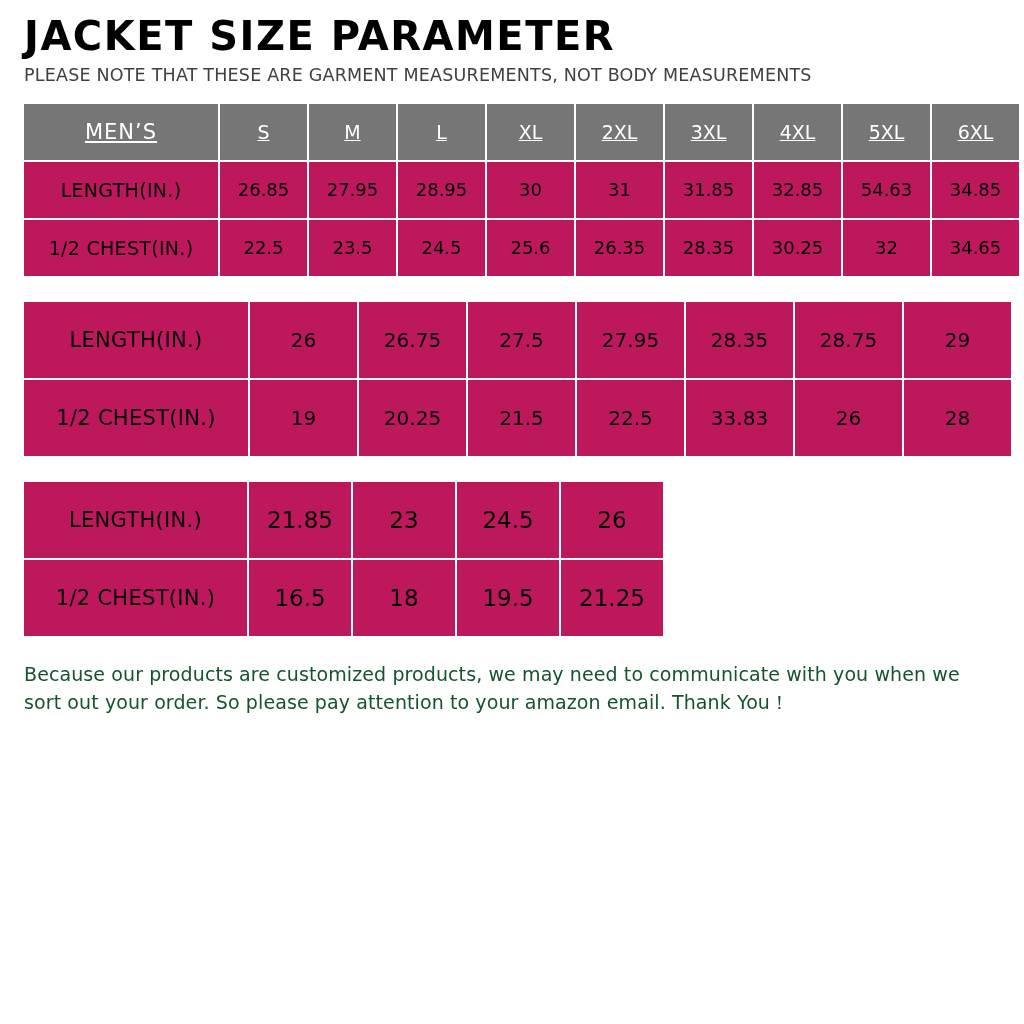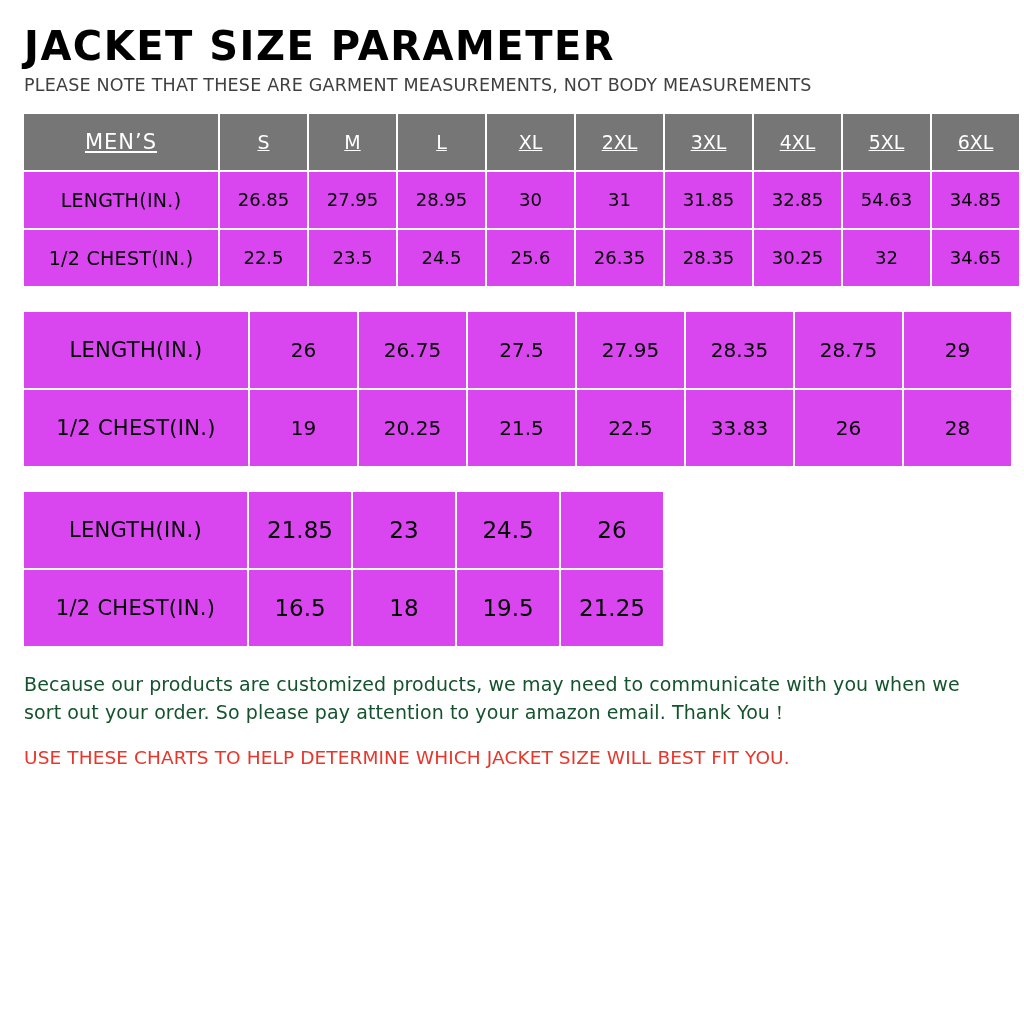--- a/index.html
+++ b/index.html
@@ -12,21 +12,21 @@
     background: #ffffff;
     font-family: "DejaVu Sans", sans-serif;
     color: #000000;
     overflow: hidden;
   }
   .page {
     position: relative;
     width: 1024px;
     height: 1024px;
     box-sizing: border-box;
-    padding: 24px 22px 0 22px;
+    padding: 14px 22px 0 22px;
   }
   .title {
     font-size: 40px;
     font-weight: bold;
     letter-spacing: 1.5px;
     line-height: 1.1;
     margin: 0 0 6px 2px;
     color: #000;
   }
   .note {
@@ -54,21 +54,21 @@
     text-decoration: underline;
   }
   .hdr-row td.row-head {
     font-size: 21px;
     letter-spacing: 1px;
   }
   .hdr-row td.size-cell {
     font-size: 19px;
   }
   .body-row td {
-    background: #d946ef;
+    background: #be185d;
     color: #000000;
     border: 2px solid #9a9a9a;
   }
   .body-row td.row-head {
     font-size: 19px;
     letter-spacing: 0.3px;
   }
   .body-row td.val-cell {
     font-size: 18px;
   }
@@ -204,15 +204,14 @@
         <td class="row-head">1/2 CHEST(IN.)</td>
         <td class="val-cell">16.5</td>
         <td class="val-cell">18</td>
         <td class="val-cell">19.5</td>
         <td class="val-cell">21.25</td>
       </tr>
     </tbody>
   </table>
 
   <p class="footer-note">Because our products are customized products, we may need to communicate with you when we sort out your order. So please pay attention to your amazon email. Thank You！</p>
-  <p class="footer-note2">USE THESE CHARTS TO HELP DETERMINE WHICH JACKET SIZE WILL BEST FIT YOU.</p>
 
 </div>
 
 </body></html>

